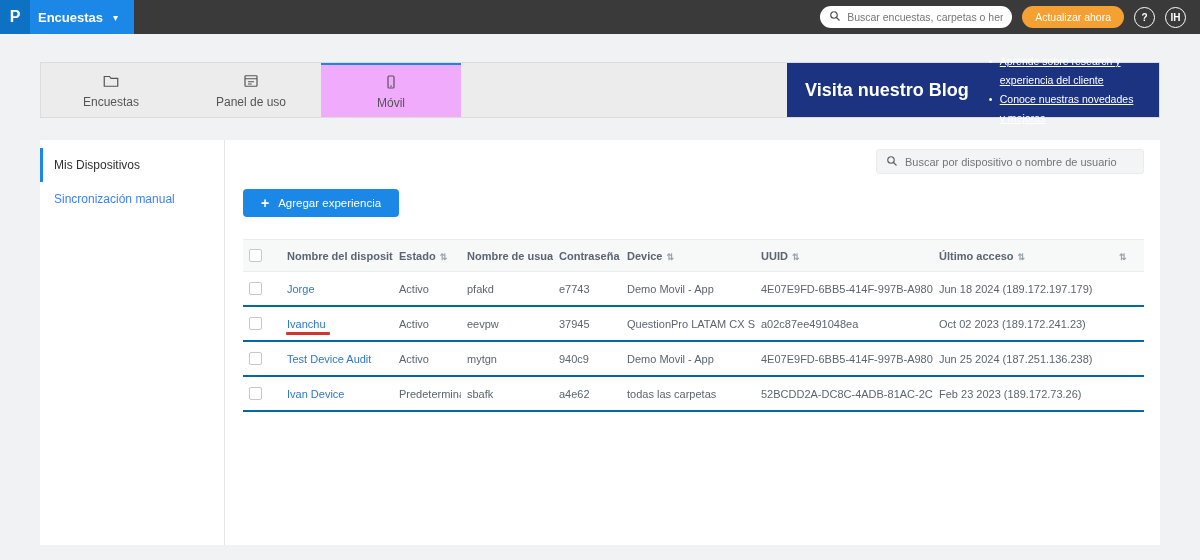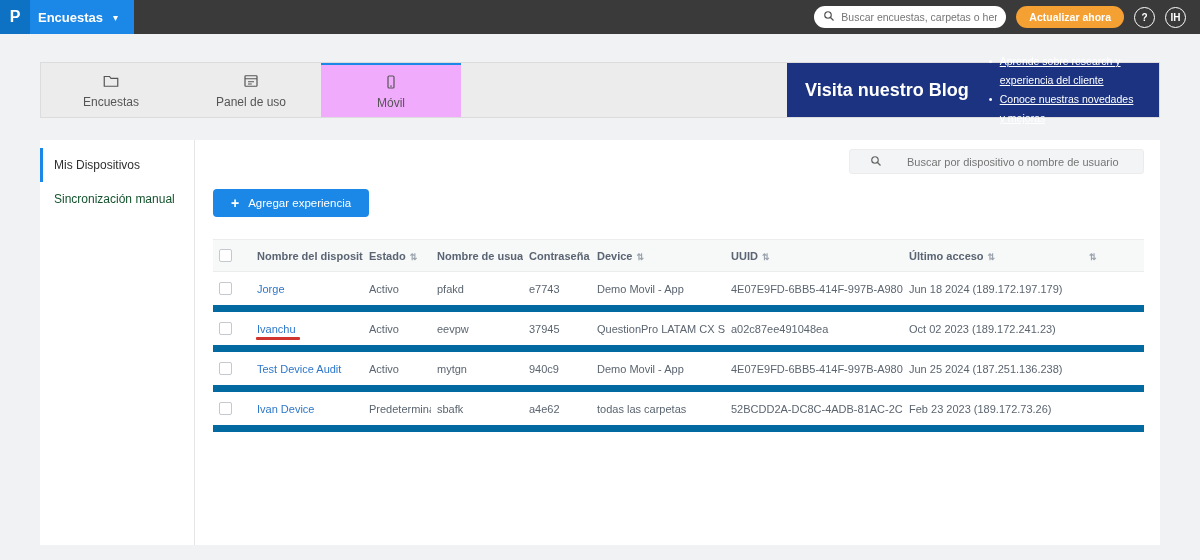--- a/index.html
+++ b/index.html
@@ -8,52 +8,52 @@
 
   
   .topbar { height:34px; background:#3a3a3a; display:flex; align-items:center; justify-content:space-between; padding-right:14px; }
   .app-menu { height:100%; background:#1b87e6; display:flex; align-items:center; gap:8px; padding-right:16px; cursor:pointer; }
   .logo-box { width:30px; height:100%; background:#0e72c4; display:flex; align-items:center; justify-content:center; color:#fff; font-weight:bold; font-size:16px; }
   .app-menu-label { color:#fff; font-size:13px; font-weight:bold; }
   .caret { color:#fff; font-size:10px; margin-left:2px; }
   .topbar-right { display:flex; align-items:center; gap:10px; }
   .search-pill { width:192px; height:22px; background:#fff; border-radius:12px; display:flex; align-items:center; gap:6px; padding:0 9px; }
   .search-pill input { border:none; outline:none; background:transparent; font-size:10.5px; width:100%; color:#555; font-family:"Liberation Sans", sans-serif; }
-  .update-btn { background:#f5a033; color:#fff; border:none; height:22px; padding:0 13px; border-radius:12px; font-size:10.5px; font-weight:bold; cursor:pointer; font-family:"Liberation Sans", sans-serif; }
+  .update-btn { background:#f5a033; color:#fff; border:none; height:22px; padding:0 13px; border-radius:12px; font-size:10.5px; font-weight:normal; cursor:pointer; font-family:"Liberation Sans", sans-serif; }
   .circle { width:21px; height:21px; border-radius:50%; border:1.5px solid #fff; color:#fff; font-size:10px; font-weight:bold; display:flex; align-items:center; justify-content:center; cursor:pointer; }
 
   
   .tabstrip { margin:28px 40px 0; height:56px; background:#ececec; border:1px solid #dcdcdc; display:flex; align-items:stretch; }
   .tab { width:140px; display:flex; flex-direction:column; align-items:center; justify-content:center; gap:5px; font-size:12px; color:#555; cursor:pointer; }
   .tab.active { background:#f0abfc; border-top:2px solid #1b87e6; }
   .tab-icon svg { display:block; }
   .blog-banner { margin-left:auto; width:372px; background:#1b3380; color:#fff; display:flex; align-items:center; gap:20px; padding:0 18px; }
   .blog-title { font-size:18px; font-weight:bold; flex-shrink:0; }
   .blog-bullets { list-style:none; font-size:10.5px; line-height:1.8; }
   .blog-bullets li { position:relative; padding-left:11px;text-decoration:underline; }
   .blog-bullets li::before { content:"•"; position:absolute; left:0; }
 
   
   .content { margin:22px 40px 0; height:405px; background:#fff; display:flex; }
-  .sidebar { width:155px; border-right:1px solid #e5e5e5; padding-top:8px; flex-shrink:0; }
-  .side-item { padding:10px 14px; font-size:12px; color:#14532d; cursor:pointer; }
+  .sidebar { width:185px; border-right:1px solid #e5e5e5; padding-top:8px; flex-shrink:0; }
+  .side-item { padding:10px 14px; font-size:12px; color:#3b82f6; cursor:pointer; }
   .side-item.active { border-left:3px solid #1b87e6; padding-left:11px; color:#2f2f2f; }
 
   .main { flex:1; padding:9px 16px 0 18px; }
   .main-toprow { display:flex; }
-  .device-search { margin-left:auto; width:295px; height:25px; background:#f3f4f5; border:1px solid #ececec; border-radius:3px; display:flex; align-items:center; gap:25px; padding:0 20px; }
+  .device-search { margin-left:auto; width:268px; height:25px; background:#f3f4f5; border:1px solid #ececec; border-radius:3px; display:flex; align-items:center; gap:7px; padding:0 9px; }
   .device-search input { border:none; outline:none; background:transparent; font-size:11px; width:100%; color:#555; font-family:"Liberation Sans", sans-serif; }
 
   .add-btn { margin-top:15px; display:inline-flex; align-items:center; gap:9px; background:#1b87e6; color:#fff; border:none; height:28px; padding:0 18px; border-radius:4px; font-size:11.5px; cursor:pointer; font-family:"Liberation Sans", sans-serif; }
   .add-btn .plus { font-size:14px; font-weight:bold; }
 
   table { width:100%; margin-top:22px; border-collapse:collapse; font-size:11px; table-layout:fixed; }
   thead th { background:#f7f8f8; text-align:left; font-weight:bold; color:#5a6472; padding:9px 6px; white-space:nowrap; overflow:hidden; border-top:1px solid #ececec; border-bottom:1px solid #ececec; cursor:pointer; }
   .sort { color:#9aa3ad; font-size:9px; margin-left:4px; }
-  tbody td { padding:10px 6px; color:#5b6570; white-space:nowrap; overflow:hidden; border-bottom:7px solid #0369a1; }
+  tbody td { padding:10px 6px; color:#5b6570; white-space:nowrap; overflow:hidden; border-bottom:2px solid #0369a1; }
   .checkbox { width:13px; height:13px; border:1px solid #c4c9cf; border-radius:2px; background:#fff; cursor:pointer; }
   .dev-link { color:#2e77c9; cursor:pointer; position:relative; display:inline-block; }
   .red-underline { position:absolute; left:-1px; right:-4px; bottom:-5px; height:3px; background:#d0342c; border-radius:1px; }
 </style>
 </head>
 <body>
 
 <div class="topbar">
   <div class="app-menu">
     <span class="logo-box">P</span>

